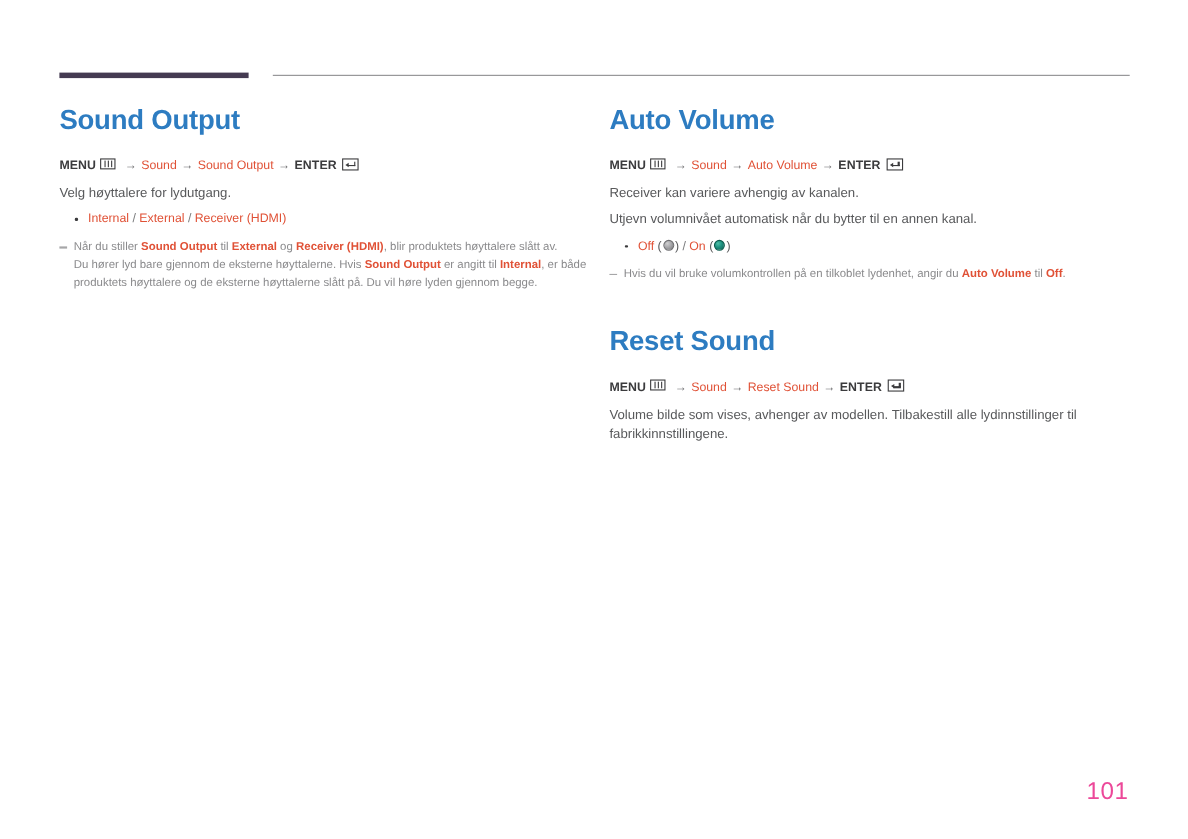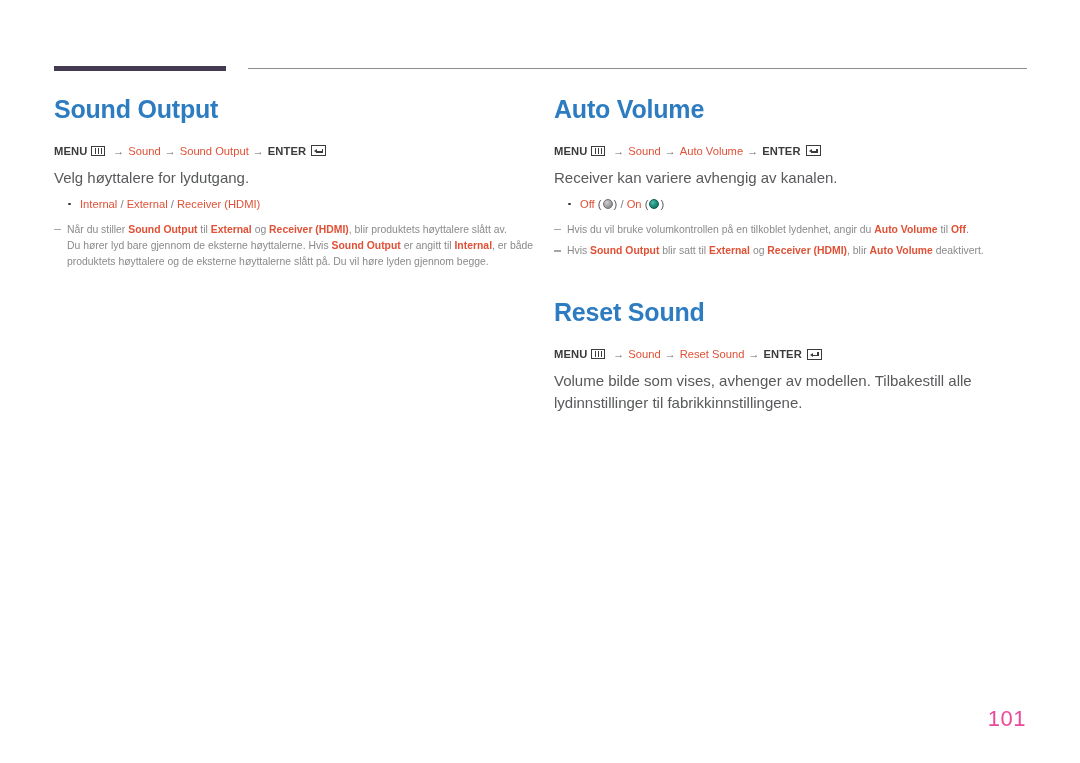--- a/index.html
+++ b/index.html
@@ -69,21 +69,20 @@
   .section + .section {
     margin-top: 40px;
   }
 
   
   .menu-path {
     font-size: 11.2px;
     color: #3b3b3d;
     margin-bottom: 9px;
     display: flex;
-    align-items: center;
     flex-wrap: wrap;
     line-height: 1.3;
   }
   .menu-path .label {
     font-weight: bold;
     letter-spacing: 0.1px;
   }
   .menu-path .orange {
     color: #e05136;
   }
@@ -148,21 +147,21 @@
     top: 3.2px;
     width: 0;
     height: 0;
     border-top: 2.6px solid transparent;
     border-bottom: 2.6px solid transparent;
     border-right: 3.2px solid #3b3b3d;
   }
 
   
   p.body-line {
-    font-size: 15px;
+    font-size: 12px;
     color: #58595b;
     margin: 0 0 7px 0;
     line-height: 1.45;
   }
 
   
   ul.opts {
     list-style: none;
     margin: 0 0 9px 0;
     padding: 0 0 0 12px;
@@ -325,38 +324,36 @@
         <span class="arrow">→</span>
         <span class="label">ENTER</span>
         <span class="icon-enter">
           <span class="head"></span>
             <span class="bar"></span>
             <span class="stem"></span>
         </span>
       </div>
 
       <p class="body-line">Receiver kan variere avhengig av kanalen.</p>
+      <p class="body-line">Utjevn volumnivået automatisk når du bytter til en annen kanal.</p>
 
       <ul class="opts">
         <li>
           <span>Off</span>
           <span class="paren">(</span><span class="sphere off"></span><span class="paren">)</span>
           <span class="sep">/</span>
           <span>On</span>
           <span class="paren">(</span><span class="sphere on"></span><span class="paren">)</span>
         </li>
       </ul>
 
       <div class="note">
         <p>Hvis du vil bruke volumkontrollen på en tilkoblet lydenhet, angir du <span class="hl">Auto Volume</span> til <span class="hl">Off</span>.</p>
       </div>
 
-      <div class="note">
-        <p>Hvis <span class="hl">Sound Output</span> blir satt til <span class="hl">External</span> og <span class="hl">Receiver (HDMI)</span>, blir <span class="hl">Auto Volume</span> deaktivert.</p>
-      </div>
     </div>
 
     <div class="section">
       <h2 class="section-title">Reset Sound</h2>
 
       <div class="menu-path">
         <span class="label">MENU</span>
         <span class="icon-menu">
             <i></i>
             <i></i>

